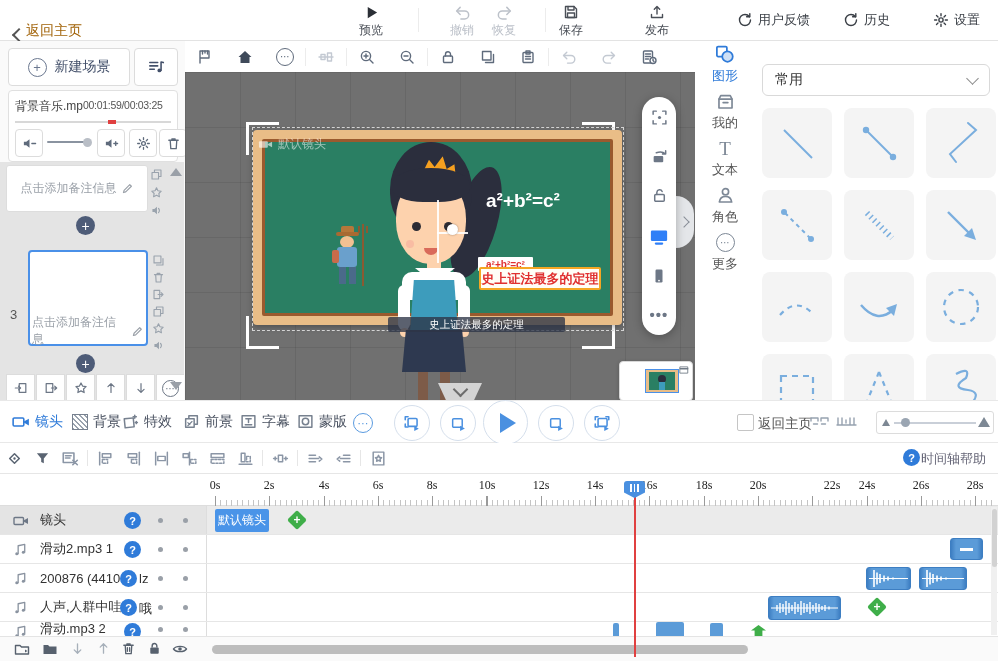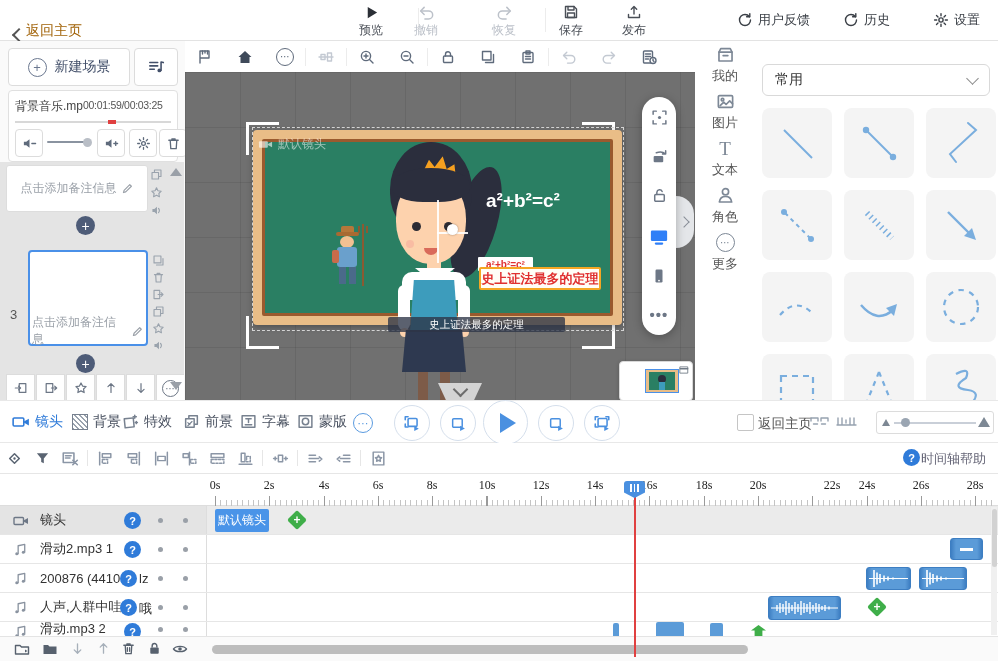--- a/index.html
+++ b/index.html
@@ -94,21 +94,21 @@
     </div>
     <div class="tb-btn" style="left:343px">
       <span class="glyph">
           <svg width="15" height="15" viewBox="0 0 16 16">
             <path d="M4 2l10 6-10 6z" fill="#2b2f36"></path>
           </svg>
         </span>
       <span>预览</span>
     </div>
     <div class="sep-v abs" style="left:418px;top:8px"></div>
-    <div class="tb-btn disabled" style="left:398px">
+    <div class="tb-btn disabled" style="left:434px">
       <span class="glyph">
           <svg class="ic" width="17" height="17" viewBox="0 0 16 16" stroke-width="1.6">
             <path d="M3 6.5h7a3.8 3.8 0 0 1 0 7.6H6.5"></path>
             <path d="M5.8 3.2L2.5 6.5l3.3 3.3"></path>
           </svg>
         </span>
       <span>撤销</span>
     </div>
     <div class="tb-btn disabled" style="left:476px">
       <span class="glyph">
@@ -123,21 +123,21 @@
     <div class="tb-btn" style="left:543px">
       <span class="glyph">
           <svg class="ic" width="16" height="16" viewBox="0 0 16 16">
             <path d="M2.5 2.5h8.5l2.5 2.5v8.5h-11z"></path>
             <path d="M5 2.5V6h6V2.5"></path>
             <rect x="4.5" y="9" width="7" height="4.5"></rect>
           </svg>
         </span>
       <span>保存</span>
     </div>
-    <div class="tb-btn" style="left:606px">
+    <div class="tb-btn" style="left:629px">
       <span class="glyph">
           <svg class="ic" width="16" height="16" viewBox="0 0 16 16">
             <path d="M8 10V2.8M5.3 5.2L8 2.5l2.7 2.7"></path>
             <path d="M2.5 10.5v3h11v-3"></path>
           </svg>
         </span>
       <span>发布</span>
     </div>
     <div class="tb-right" style="right:188px">
       <span>
@@ -523,38 +523,37 @@
             <svg width="10" height="10" viewBox="0 0 16 16" class="ic">
               <rect x="2" y="3" width="12" height="10"></rect>
               <path d="M2 6h12" stroke-width="2.2"></path>
             </svg>
           </span>
       </div>
     </div>
   </section>
 
   <nav class="rtabs">
+    <div class="rtab active">
+      <span class="ricon">
+          <svg class="ic" width="20" height="20" viewBox="0 0 16 16">
+            <rect x="1.5" y="2" width="8" height="8" rx="1"></rect>
+            <circle cx="10" cy="10" r="4.2" fill="#cfe0f5"></circle>
+          </svg>
+        </span>
+      <span>图形</span>
+    </div>
     <div class="rtab">
       <span class="ricon">
           <svg class="ic" width="19" height="19" viewBox="0 0 16 16">
             <path d="M2.5 6h11v7.5h-11z"></path>
             <path d="M2.5 6L4 3h8l1.5 3M6 9h4"></path>
           </svg>
         </span>
       <span>我的</span>
-    </div>
-    <div class="rtab">
-      <span class="ricon">
-          <svg class="ic" width="19" height="19" viewBox="0 0 16 16">
-            <rect x="2" y="3" width="12" height="10" rx="1"></rect>
-            <circle cx="5.5" cy="6.5" r="1.1"></circle>
-            <path d="M3.5 11.5l3-3 2 2 3-3 2.5 2.5"></path>
-          </svg>
-        </span>
-      <span>图片</span>
     </div>
     <div class="rtab">
       <span class="ricon" style="font-family:'Liberation Serif','DejaVu Serif',serif;font-size:19px;line-height:19px">T</span>
       <span>文本</span>
     </div>
     <div class="rtab">
       <span class="ricon">
           <svg class="ic" width="19" height="19" viewBox="0 0 16 16">
             <circle cx="8" cy="4.8" r="2.6"></circle>
             <path d="M2.8 13.5c.5-3.2 2.6-4.8 5.2-4.8s4.7 1.6 5.2 4.8z"></path>

